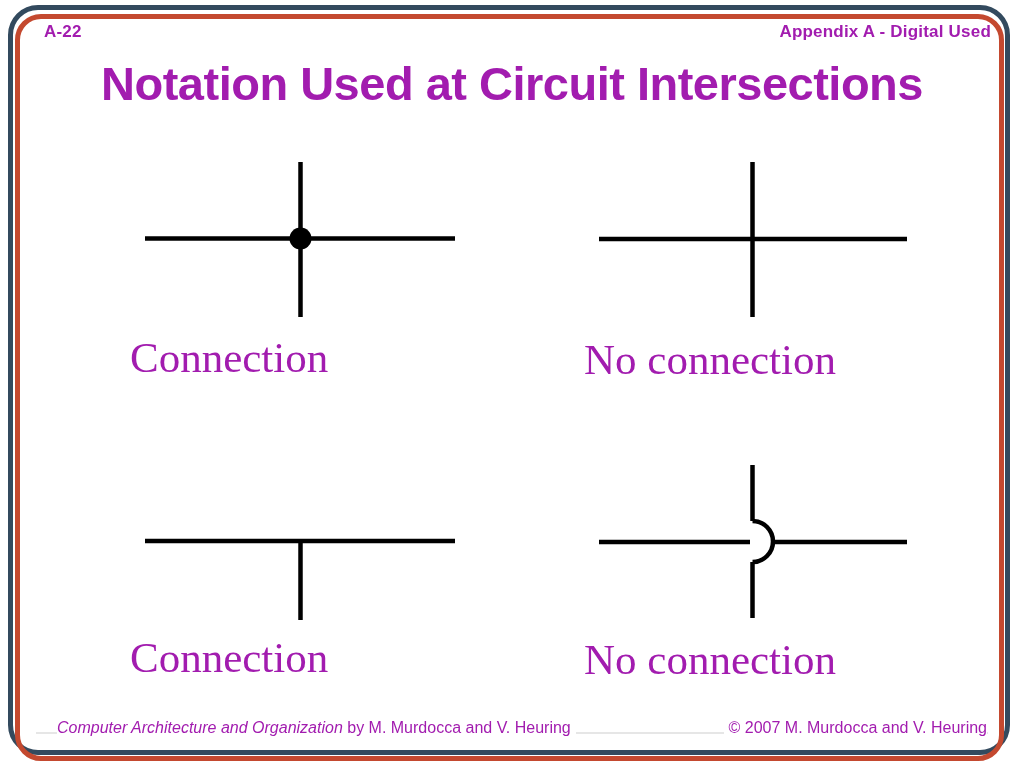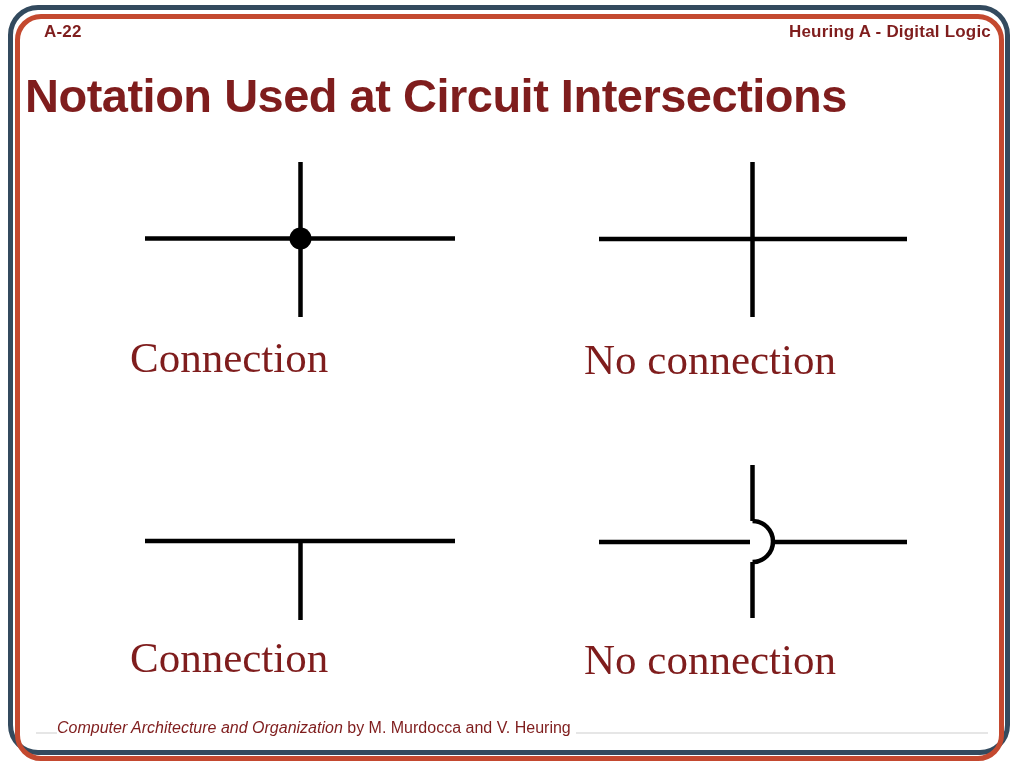--- a/index.html
+++ b/index.html
@@ -7,21 +7,21 @@
     padding: 0;
     background: #ffffff;
   }
   .slide {
     position: relative;
     width: 1024px;
     height: 768px;
     background: #ffffff;
     overflow: hidden;
     font-family: "Liberation Sans", sans-serif;
-    color: #7f1d1d;
+    color: #a21caf;
   }
   
   .frame {
     position: absolute;
     pointer-events: none;
   }
   .frame-blue {
     left: 8px; top: 5px; right: 14px; bottom: 13px;
     border: 5px solid var(--border_outer, #334a5e);
     border-radius: 30px;
@@ -41,22 +41,23 @@
   .section-title {
     position: absolute;
     right: 33px; top: 22px;
     font-size: 17px;
     font-weight: 700;
     text-align: right;
     letter-spacing: 0.2px;
   }
   .slide-title {
     position: absolute;
-    left: 25px; right: 25px; top: 68px;
+    left: 25px; right: 25px; top: 56px;
     margin: 0;
+    text-align: center;
     font-size: 47px;
     font-weight: 700;
     letter-spacing: -0.5px;
     white-space: nowrap;
   }
   .diagram-layer {
     position: absolute;
     left: 0; top: 0;
     width: 1024px;
     height: 768px;
@@ -114,21 +115,21 @@
 </style>
 </head>
 <body>
 
 <div class="slide">
 
   <div class="frame frame-blue"></div>
   <div class="frame frame-red"></div>
 
   <div class="page-num">A-22</div>
-  <div class="section-title">Heuring A - Digital Logic</div>
+  <div class="section-title">Appendix A - Digital Used</div>
 
   <h1 class="slide-title">Notation Used at Circuit Intersections</h1>
 
   <svg class="diagram-layer" viewBox="0 0 1024 768" xmlns="http://www.w3.org/2000/svg">
 
     <g>
       <line x1="145" y1="238.5" x2="455" y2="238.5"></line>
       <line x1="300.5" y1="162" x2="300.5" y2="317"></line>
       <circle cx="300.5" cy="238.5" r="11"></circle>
     </g>
@@ -152,14 +153,15 @@
     </g>
   </svg>
 
   <div class="diagram-label label-1">Connection</div>
   <div class="diagram-label label-2">No connection</div>
   <div class="diagram-label label-3">Connection</div>
   <div class="diagram-label label-4">No connection</div>
 
   <div class="footer-divider"></div>
   <div class="footer-left"><span class="book-title">Computer Architecture and Organization</span><span> by M. Murdocca and V. Heuring</span></div>
+  <div class="footer-right">© 2007 M. Murdocca and V. Heuring</div>
 
 </div>
 
 </body></html>

